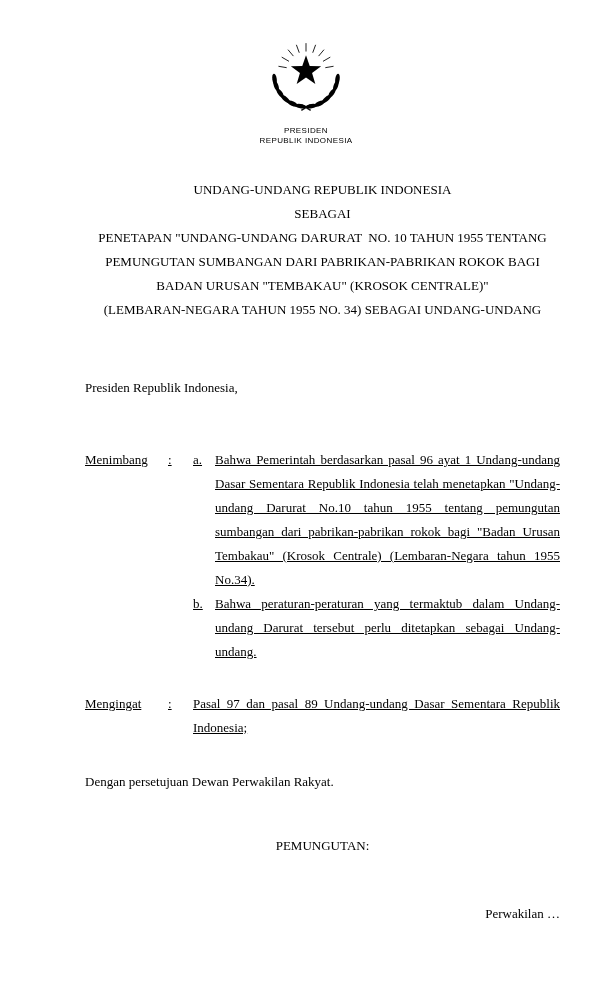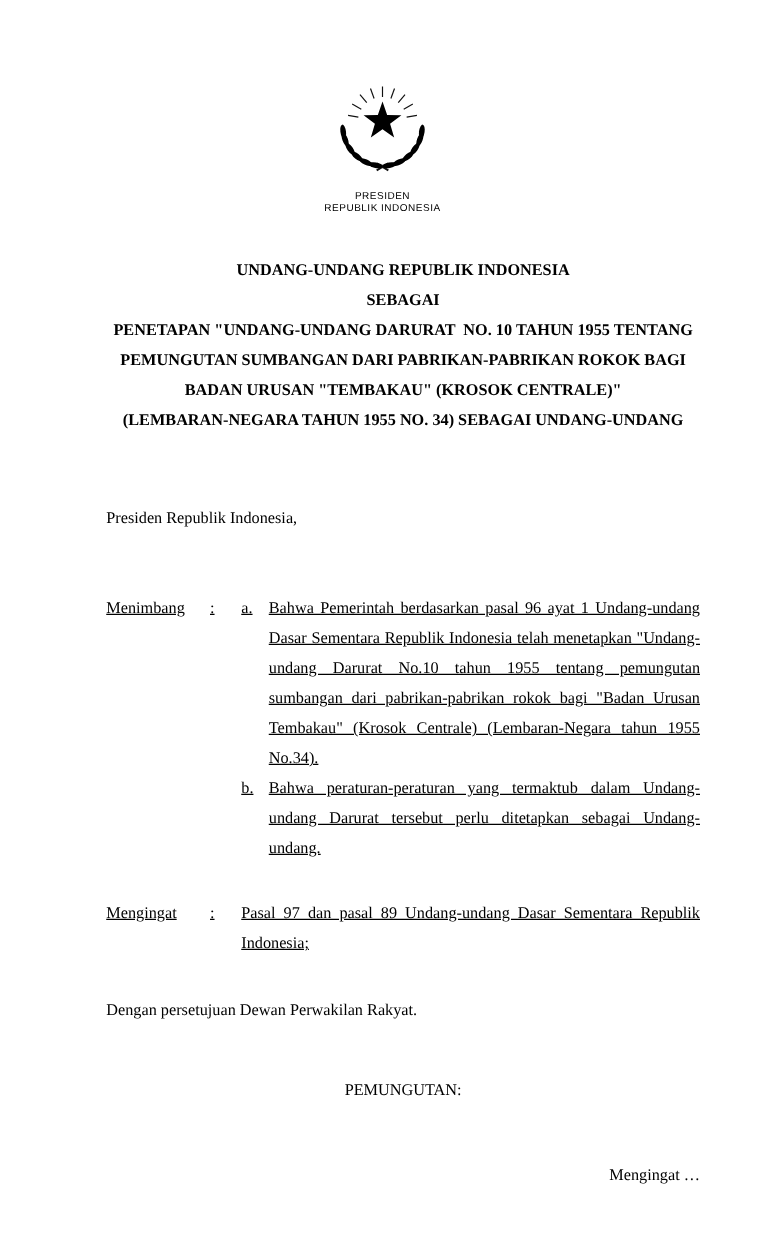--- a/index.html
+++ b/index.html
@@ -8,36 +8,36 @@
     width: 612px;
     height: 1008px;
     margin: 0 auto;
     background: #ffffff;
     color: #000000;
     font-family: "Liberation Serif", serif;
     font-size: 13px;
     position: relative;
     overflow: hidden;
   }
-  .header { text-align: center; padding-top: 50px; }
+  .header { text-align: center; padding-top: 24px; }
   .emblem svg { display: block; margin: 0 auto; }
   .org {
     font-family: "Liberation Sans", sans-serif;
     font-size: 8px;
     line-height: 10px;
     letter-spacing: 0.4px;
     margin-top: 4px;
   }
   .content { margin: 0 52px 0 85px; }
   .title-block {
     margin-top: 32px;
     text-align: center;
     line-height: 24px;
   }
-  .title-line { white-space: pre-wrap; font-weight: bold; }
+  .title-line { white-space: pre-wrap; }
   .salutation { text-align: left; margin-top: 54px; line-height: 24px; }
   .block { display: flex; line-height: 24px; text-decoration: underline; }
   .block-label { width: 83px; flex: none; }
   .block-colon { width: 25px; flex: none; }
   .block-body { flex: 1; min-width: 0; }
   .item { display: flex; }
   .item-marker { width: 22px; flex: none; }
   .item-text { flex: 1; text-align: justify; }
   .justified { text-align: justify; }
   .menimbang { margin-top: 48px; }
@@ -128,16 +128,16 @@
     <div class="block mengingat">
       <div class="block-label">Mengingat</div>
       <div class="block-colon">:</div>
       <div class="block-body justified">Pasal 97 dan pasal 89 Undang-undang Dasar Sementara Republik Indonesia;</div>
     </div>
 
     <div class="agreement">Dengan persetujuan Dewan Perwakilan Rakyat.</div>
 
     <div class="decision">PEMUNGUTAN:</div>
 
-    <div class="catchword">Mengingat …</div>
+    <div class="catchword">Perwakilan …</div>
 
   </div>
 </div>
 
 </body></html>

